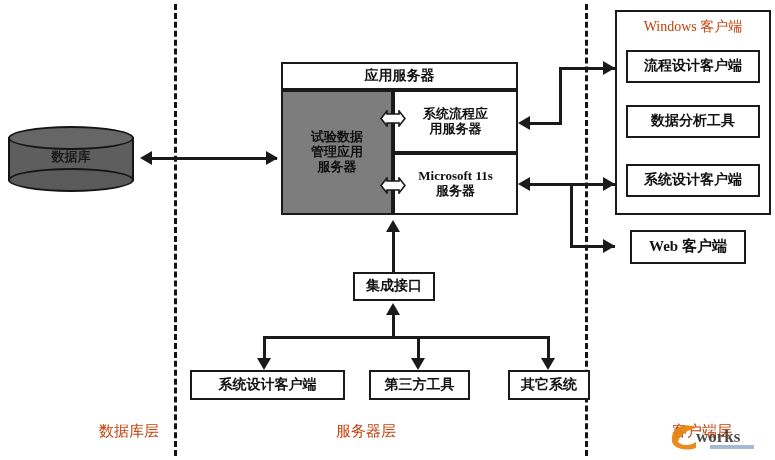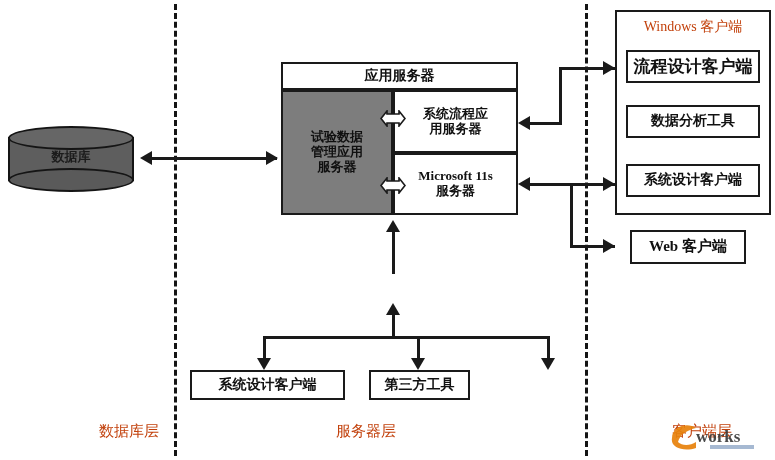--- a/index.html
+++ b/index.html
@@ -194,20 +194,23 @@
   <div class="ln h" style="left:530px; top:183px; width:85px;"></div>
   <div class="ar ar-l" style="left:518px; top:177px;"></div>
   <div class="ar ar-r" style="left:603px; top:177px;"></div>
   <div class="ln v" style="left:570px; top:183px; height:65px;"></div>
   <div class="ln h" style="left:570px; top:245px; width:45px;"></div>
   <div class="ar ar-r" style="left:603px; top:239px;"></div>
 
   <div class="ln v" style="left:392px; top:232px; height:42px;"></div>
   <div class="ar ar-u" style="left:386px; top:220px;"></div>
 
+  <div class="box" style="left:353px; top:272px; width:82px; height:29px; font-size:14px;">
+    <span>集成接口</span>
+  </div>
 
   <div class="ln v" style="left:392px; top:315px; height:24px;"></div>
   <div class="ar ar-u" style="left:386px; top:303px;"></div>
 
   <div class="ln h" style="left:263px; top:336px; width:287px;"></div>
 
   <div class="ln v" style="left:263px; top:336px; height:26px;"></div>
   <div class="ar ar-d" style="left:257px; top:358px;"></div>
 
   <div class="ln v" style="left:417px; top:336px; height:26px;"></div>
@@ -215,26 +218,29 @@
 
   <div class="ln v" style="left:547px; top:336px; height:26px;"></div>
   <div class="ar ar-d" style="left:541px; top:358px;"></div>
 
   <div class="box" style="left:190px; top:370px; width:155px; height:30px; font-size:14px;">
     <span>系统设计客户端</span>
   </div>
   <div class="box" style="left:369px; top:370px; width:101px; height:30px; font-size:14px;">
     <span>第三方工具</span>
   </div>
+  <div class="box" style="left:508px; top:370px; width:82px; height:30px; font-size:14px;">
+    <span>其它系统</span>
+  </div>
 
   <div class="box" style="left:615px; top:10px; width:156px; height:205px; align-items:flex-start; justify-content:center;">
   </div>
   <div class="label" style="left:615px; top:18px; width:156px; text-align:center; font-size:14px;">Windows 客户端</div>
 
-  <div class="box" style="left:626px; top:50px; width:134px; height:33px; font-size:17px;">
+  <div class="box" style="left:626px; top:50px; width:134px; height:33px; font-size:14px;">
     <span>流程设计客户端</span>
   </div>
   <div class="box" style="left:626px; top:105px; width:134px; height:33px; font-size:14px;">
     <span>数据分析工具</span>
   </div>
   <div class="box" style="left:626px; top:164px; width:134px; height:33px; font-size:14px;">
     <span>系统设计客户端</span>
   </div>
 
   <div class="box" style="left:630px; top:230px; width:116px; height:34px; font-size:15px;">

